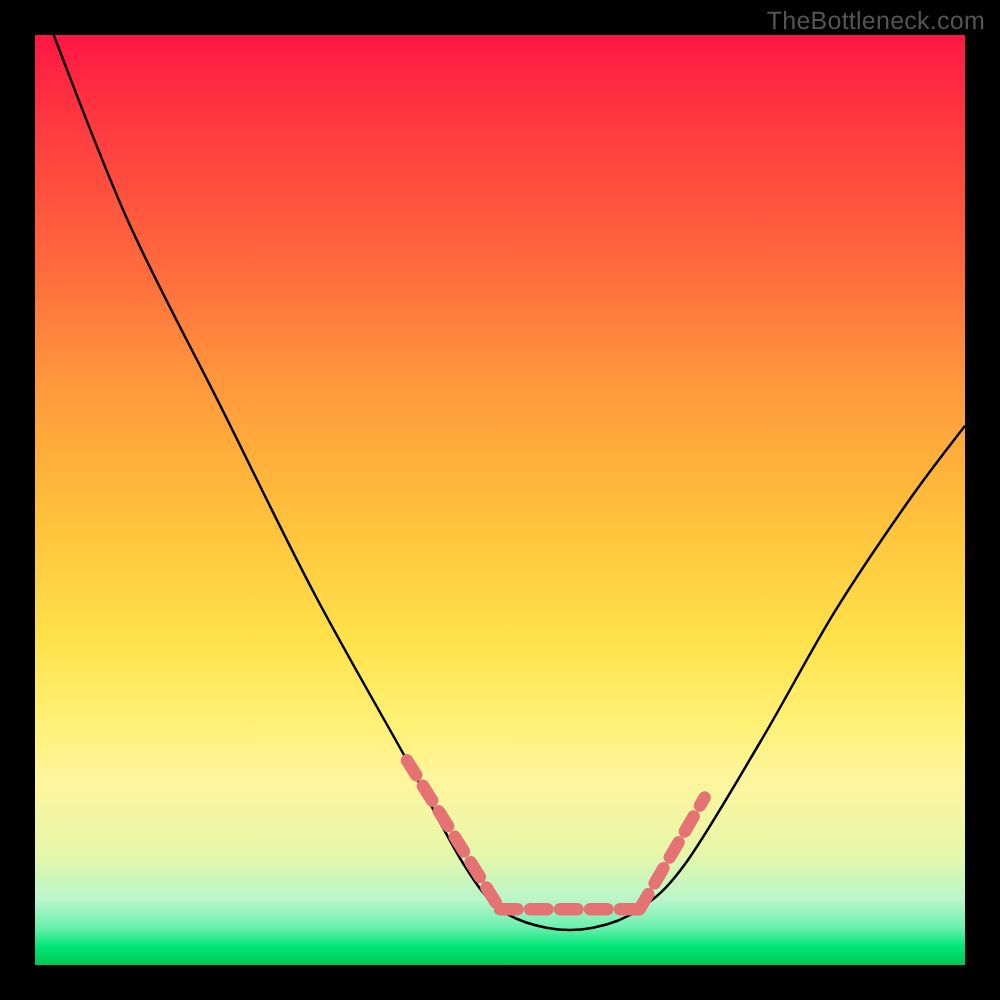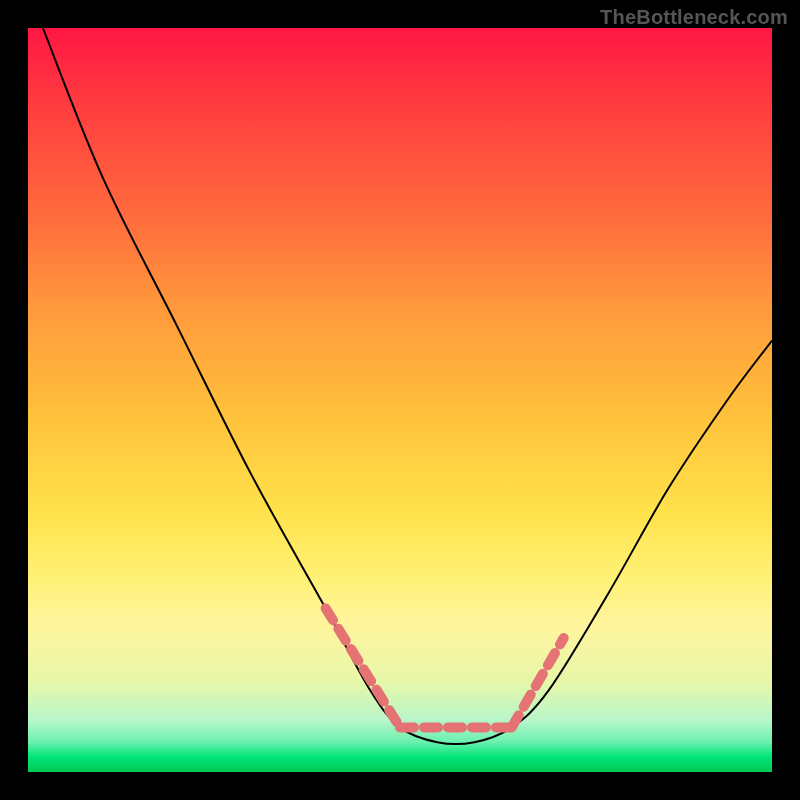--- a/index.html
+++ b/index.html
@@ -2,21 +2,20 @@
 <html><head>
 <meta charset="utf-8">
 <style>
   * { margin: 0; padding: 0; box-sizing: border-box; }
   html, body { width: 800px; height: 800px; overflow: hidden; background: #000; }
   .stage {
     position: relative;
     width: 800px;
     height: 800px;
     background: #000;
-    font-weight: bold;
   }
   .plot {
     position: absolute;
     left: 28px;
     top: 28px;
     width: 744px;
     height: 744px;
     background: linear-gradient(to bottom,
       #ff1744 0%,
       #ff3b3f 10%,

